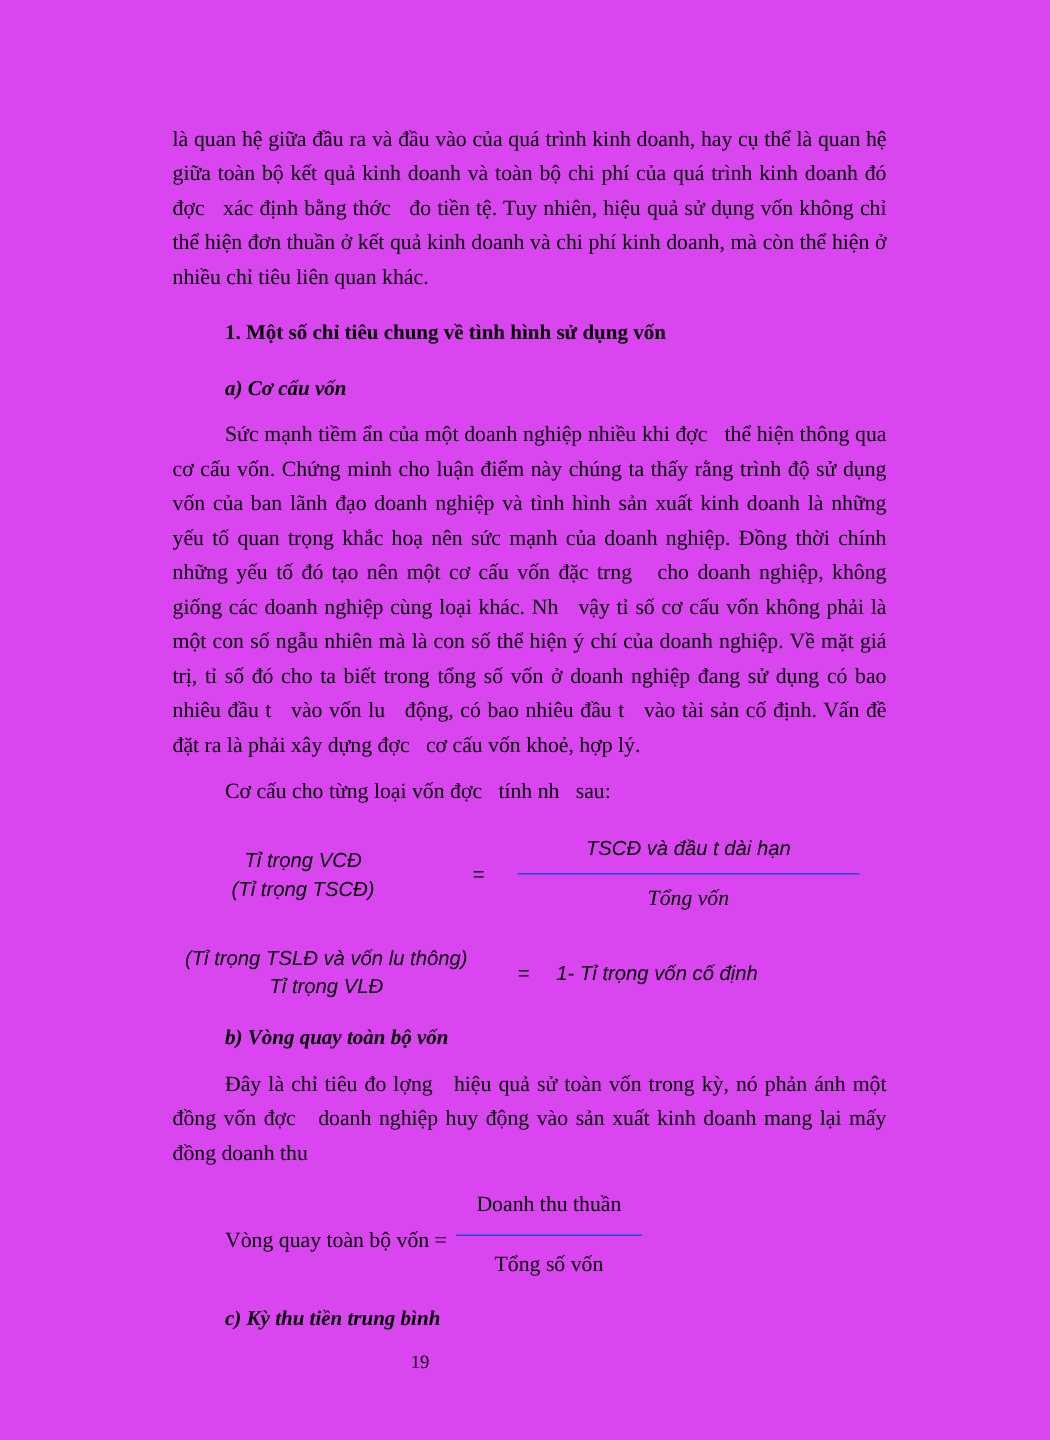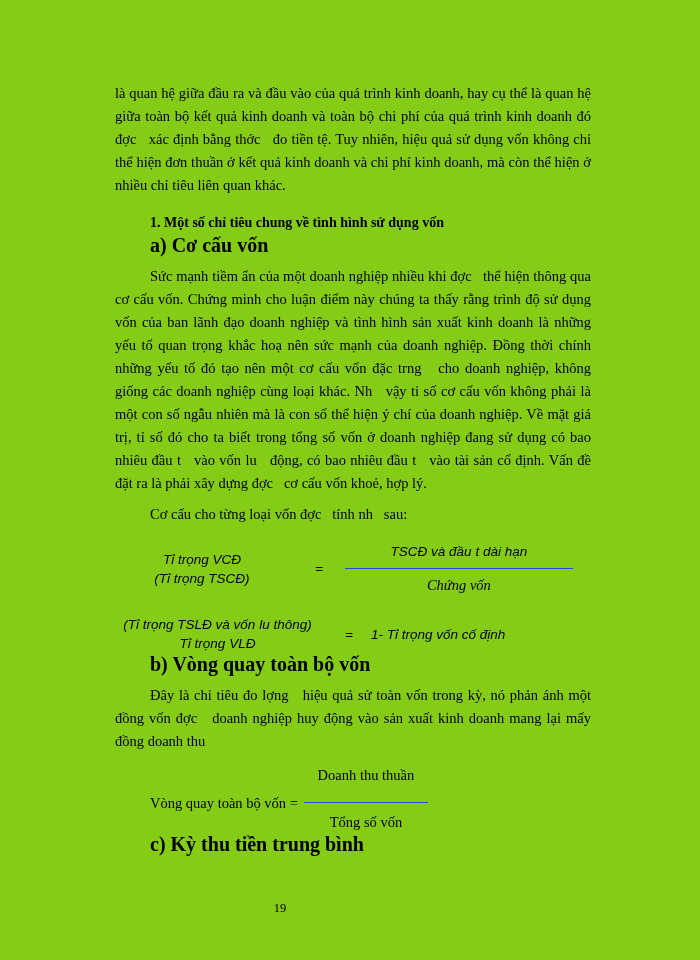--- a/index.html
+++ b/index.html
@@ -5,21 +5,21 @@
   * { margin: 0; padding: 0; box-sizing: border-box; }
   html, body { background: #ffffff; }
   body {
     width: 700px; height: 960px;
     font-family: "Liberation Serif", "DejaVu Serif", serif;
     color: #000;
   }
   .page {
     position: relative;
     width: 700px; height: 960px;
-    background: #84cc16;
+    background: #d946ef;
     overflow: hidden;
   }
   .content {
     position: absolute;
     left: 115px; top: 82px;
     width: 476px;
   }
   .para {
     font-size: 14.5px;
     line-height: 23px;
@@ -30,23 +30,25 @@
   }
   .para.first { text-indent: 0; margin-top: 0; }
   .heading {
     font-size: 14px;
     line-height: 23px;
     font-weight: bold;
     margin-top: 14px;
     padding-left: 35px;
   }
   .subheading {
-    font-size: 20px;
+    font-size: 14px;
     line-height: 23px;
     font-weight: bold;
+    font-style: italic;
+    margin-top: 14px;
     padding-left: 35px;
   }
   .formula {
     display: flex;
     align-items: center;
     margin-top: 16px;
   }
   .formula-vcd, .formula-vld {
     font-family: "Liberation Sans", "DejaVu Sans", sans-serif;
     font-size: 13.5px;
@@ -72,21 +74,21 @@
     font-size: 14.5px;
   }
   .formula-turnover {
     font-family: "Liberation Serif", "DejaVu Serif", serif;
     font-size: 14.5px;
     line-height: 21px;
     margin-top: 12px;
   }
   .formula-turnover .f-lhs-inline { margin-left: 35px; margin-top: 8px; }
   .formula-turnover .fraction { margin-left: 6px; width: 124px; }
-  .formula-turnover .fr-num { padding-bottom: 16px; }
+  .formula-turnover .fr-num { padding-bottom: 9px; }
   .formula-turnover .fr-den { padding-top: 9px; }
   .page-number {
     position: absolute;
     top: 901px; left: 0;
     width: 560px;
     text-align: center;
     font-size: 12.5px;
   }
 </style>
 </head>
@@ -106,21 +108,21 @@
     <p class="para">Cơ cấu cho từng loại vốn đợc   tính nh   sau:</p>
 
     <div class="formula formula-vcd">
       <div class="f-lhs">
         <div>Tỉ trọng VCĐ</div>
         <div>(Tỉ trọng TSCĐ)</div>
       </div>
       <div class="f-eq">=</div>
       <div class="fraction">
         <div class="fr-num">TSCĐ và đầu t   dài hạn</div>
-        <div class="fr-den serif">Chứng vốn</div>
+        <div class="fr-den serif">Tổng vốn</div>
       </div>
     </div>
 
     <div class="formula formula-vld">
       <div class="f-lhs">
         <div>(Tỉ trọng TSLĐ và vốn lu   thông)</div>
         <div>Tỉ trọng VLĐ</div>
       </div>
       <div class="f-eq">=</div>
       <div class="f-rhs">1- Tỉ trọng vốn cố định</div>

